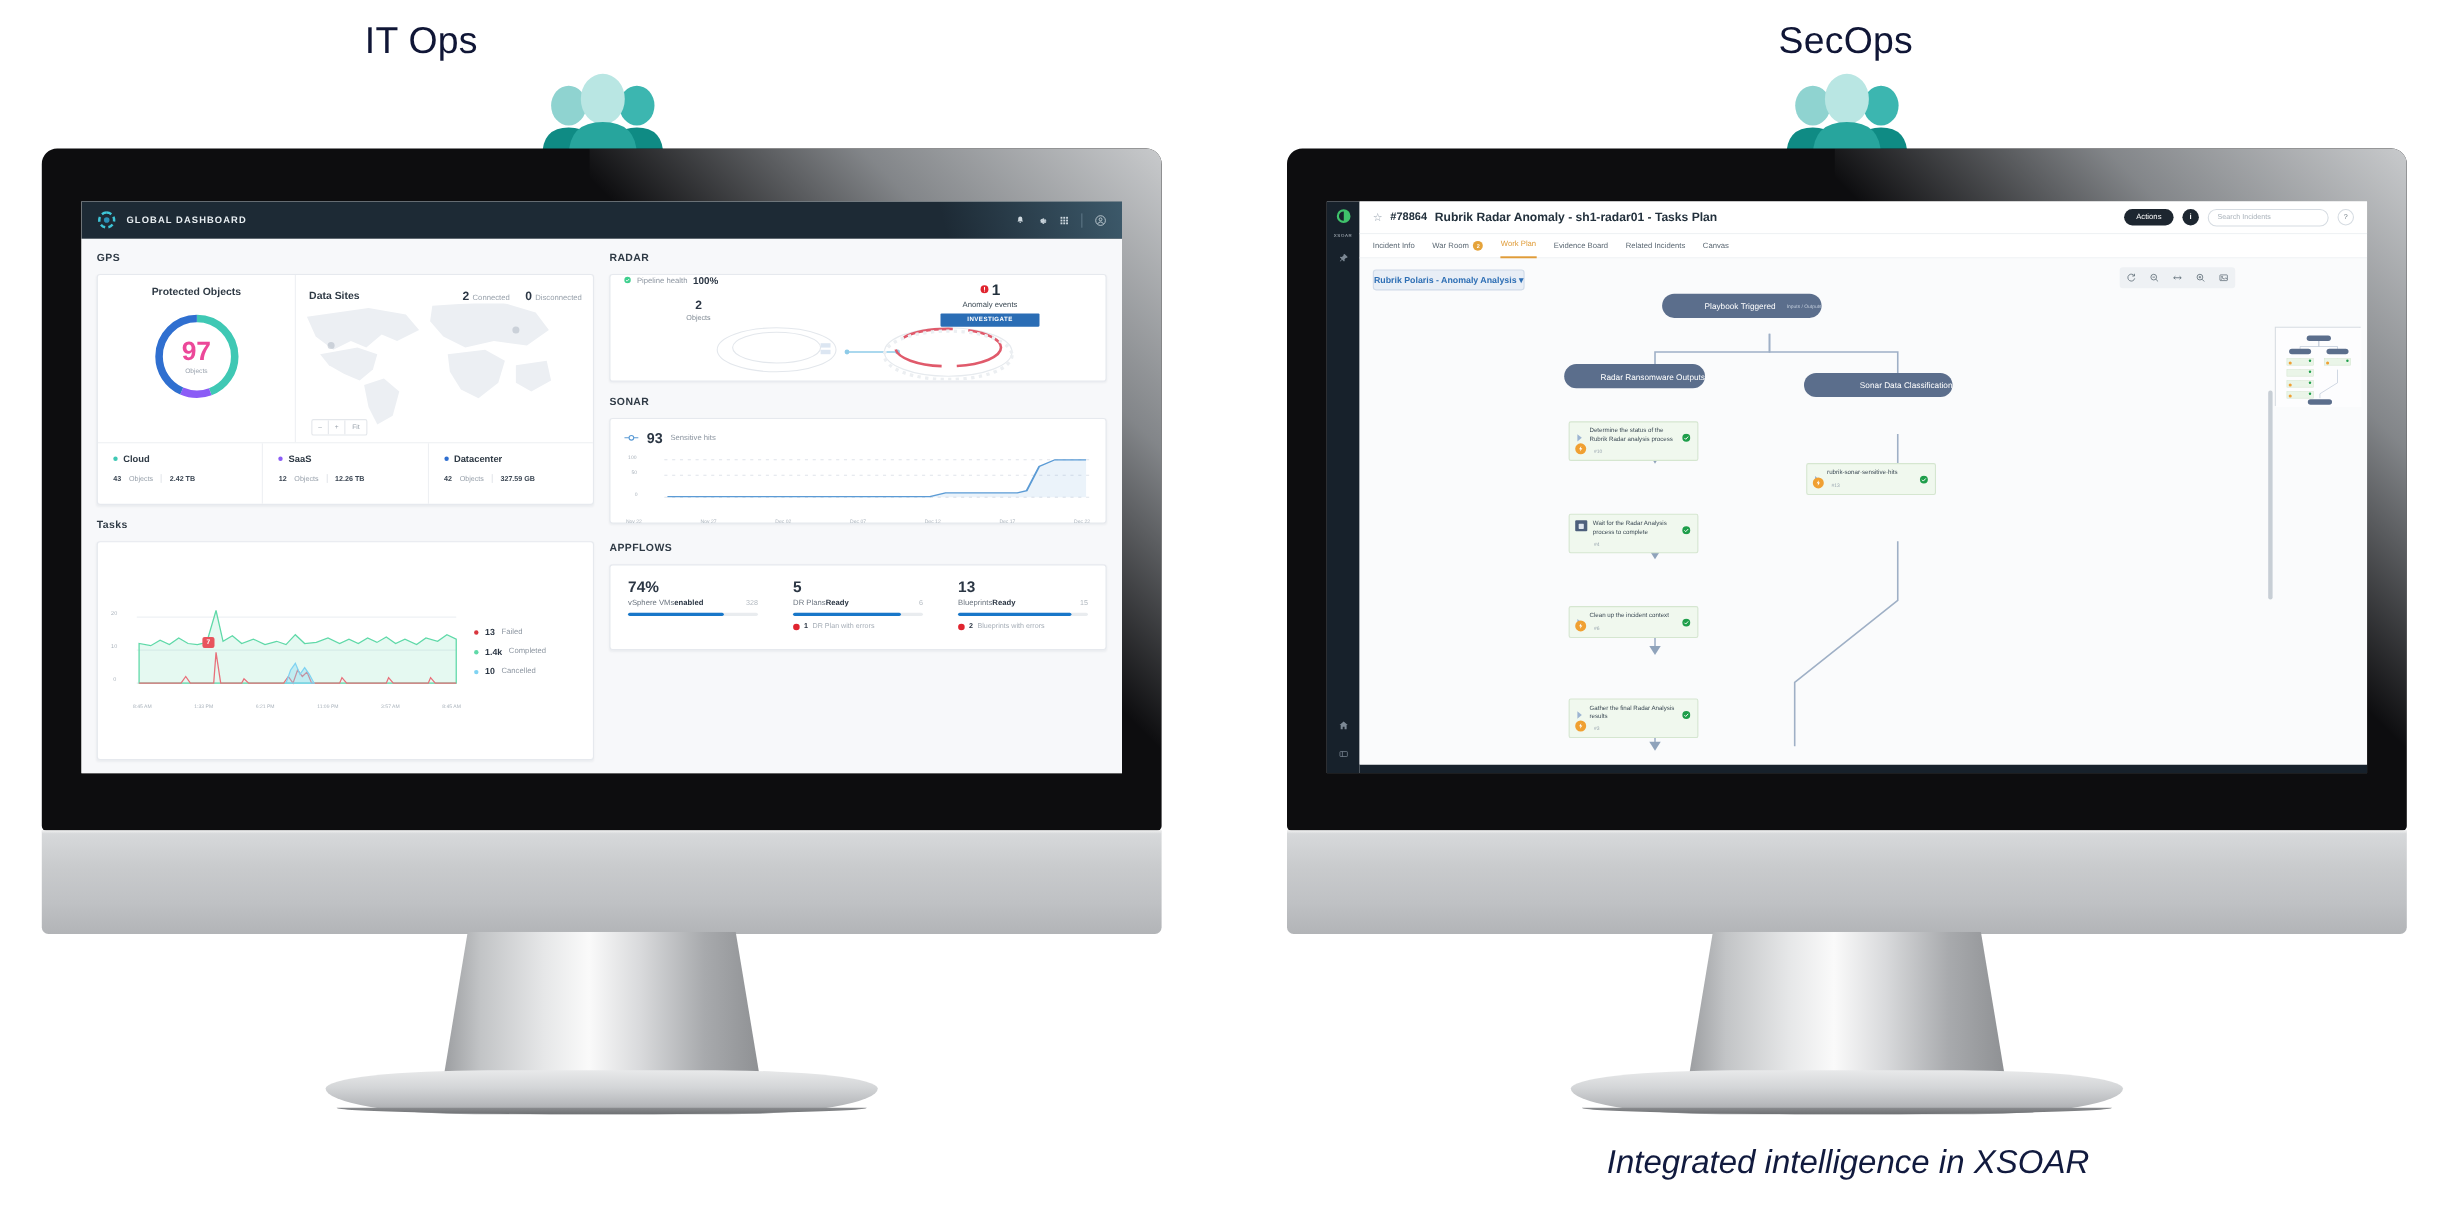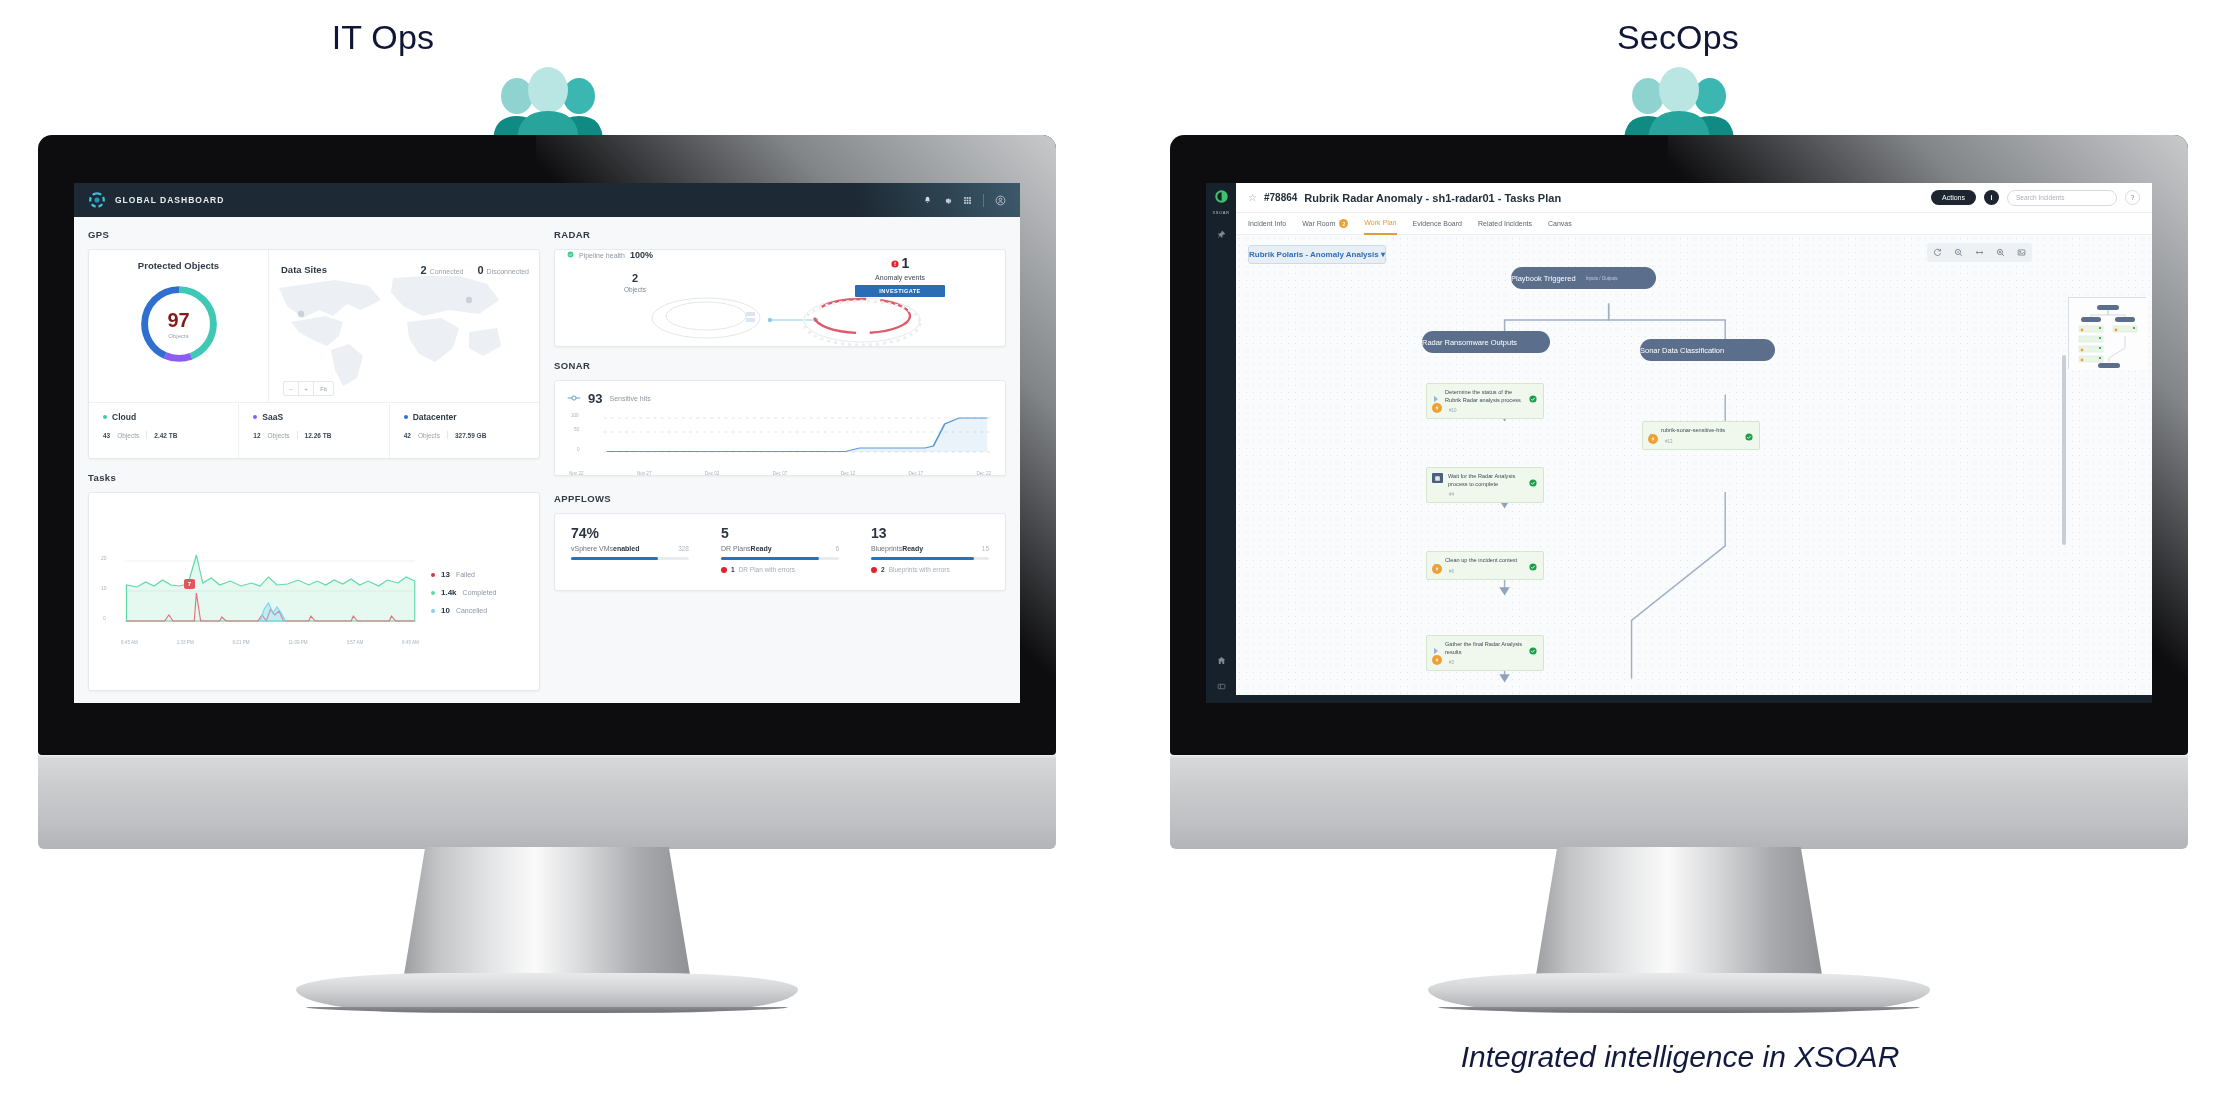--- a/index.html
+++ b/index.html
@@ -107,21 +107,21 @@
   .rk-col { flex: 1; display: flex; flex-direction: column; gap: 9px; min-width: 0; }
   .rk-sec-label { font-size: 9.5px; font-weight: bold; color: #2f3a45; letter-spacing: .4px; }
   .rk-card { background: #fff; border: 1px solid #e6e9ee; border-radius: 3px; box-shadow: 0 1px 2px rgba(20,30,50,.05); }
 
   
   .gps-top { display: flex; height: 152px; }
   .gps-left { width: 40%; padding: 10px 0 0 0; display: flex; flex-direction: column; align-items: center; border-right: 1px solid #eef0f3;}
   .gps-left h4 { font-size: 9.5px; color: #2f3a45; font-weight: bold; margin-bottom: 10px; }
   .donut-wrap { position: relative; width: 86px; height: 86px; }
   .donut-center { position:absolute; inset:0; display:flex; flex-direction:column; align-items:center; justify-content:center; }
-  .donut-num { font-size: 20px; font-weight: bold; color: #7f1d1d; line-height:1; }
+  .donut-num { font-size: 24px; font-weight: bold; color: #ec4899; line-height:1; }
   .donut-sub { font-size: 6px; color: #9aa3ae; margin-top: 3px; }
   .gps-right { flex: 1; position: relative; padding: 10px 10px 0 12px; }
   .gps-right-head { display:flex; align-items:center;gap:48px; }
   .gps-right h4 { font-size: 9.5px; color: #2f3a45; font-weight: bold; }
   .site-counts { margin-left: auto; display: flex; gap: 14px; align-items: baseline; }
   .site-counts b { font-size: 11px; color: #2b3644; }
   .site-counts span { font-size: 7px; color: #98a1ab; margin-left: 3px; }
   .map-holder { position:absolute; inset: 26px 0 0 0; overflow:hidden; }
   .map-holder svg { position:absolute; left: 4px; top: -6px; }
   .map-zoom { position: absolute; left: 14px; bottom: 6px; display:flex; border:1px solid #e4e7eb; border-radius:2px; overflow:hidden; background:#fff; }
@@ -195,21 +195,21 @@
      background-image: radial-gradient(#dfe4e9 0.6px, transparent 0.6px);
      background-size: 7px 7px; overflow:hidden; }
   .pb-select { position:absolute; left: 12px; top: 10px; background:#e8eef6; border:1px solid #cfdae8; border-radius:3px; padding: 4px 0; font-size:8px; color:#2e6fb5; font-weight:bold; }
   .xs-toolbar { position:absolute; right: 120px; top: 8px; display:flex; background:#eef1f4; border-radius:3px; padding: 3px 4px; gap: 8px; }
   .xs-toolbar span { width:13px;height:13px; display:flex; align-items:center; justify-content:center; color:#5d6b76; }
   .minimap { position:absolute; right: 6px; top: 62px; width: 78px; height: 72px; background:#fff; border:1px solid #d7dde3; }
   .xs-scroll-v { position:absolute; right:0; top: 34px; width: 4px; height: 230px; background:#c7ced5; border-radius:2px;}
   .xs-bottombar { height: 8px; background:#17212b; }
 
   .node { position:absolute; border-radius: 14px; background:#5b6e8c; color:#fff;
-          display:flex; align-items:center; justify-content:flex-start; font-size:7.5px; }
+          display:flex; align-items:center; justify-content:flex-end; font-size:7.5px; }
   .node .io { font-size: 4.5px; color:#c3cedd; margin-left: 10px; }
   .task { position:absolute; background:#f0f8ee; border:1px solid #d5e6d0; border-radius:2px; padding: 5px 6px 5px 5px; width: 118px; }
   .task-row { display:flex; align-items:flex-start; gap: 5px; }
   .task-txt { font-size: 5.6px; color:#3c4a55; line-height: 1.35; flex:1; }
   .task-id { font-size: 4.5px; color:#9aa6b0; margin-top: 4px; margin-left: 17px;}
   .chev { width:8px;height:8px; flex:0 0 auto; }
   .check { width:8px;height:8px; flex:0 0 auto; }
   .bolt { position:absolute; left: 5px; bottom: 5px; width:10px;height:10px; border-radius:50%; background:#f0a032; display:flex;align-items:center;justify-content:center;}
   .bolt svg { width:6px;height:6px;}
   .doc-ico { width: 11px; height: 10px; background:#4d5f7c; border-radius:1px; flex:0 0 auto; display:flex;align-items:center;justify-content:center;}

